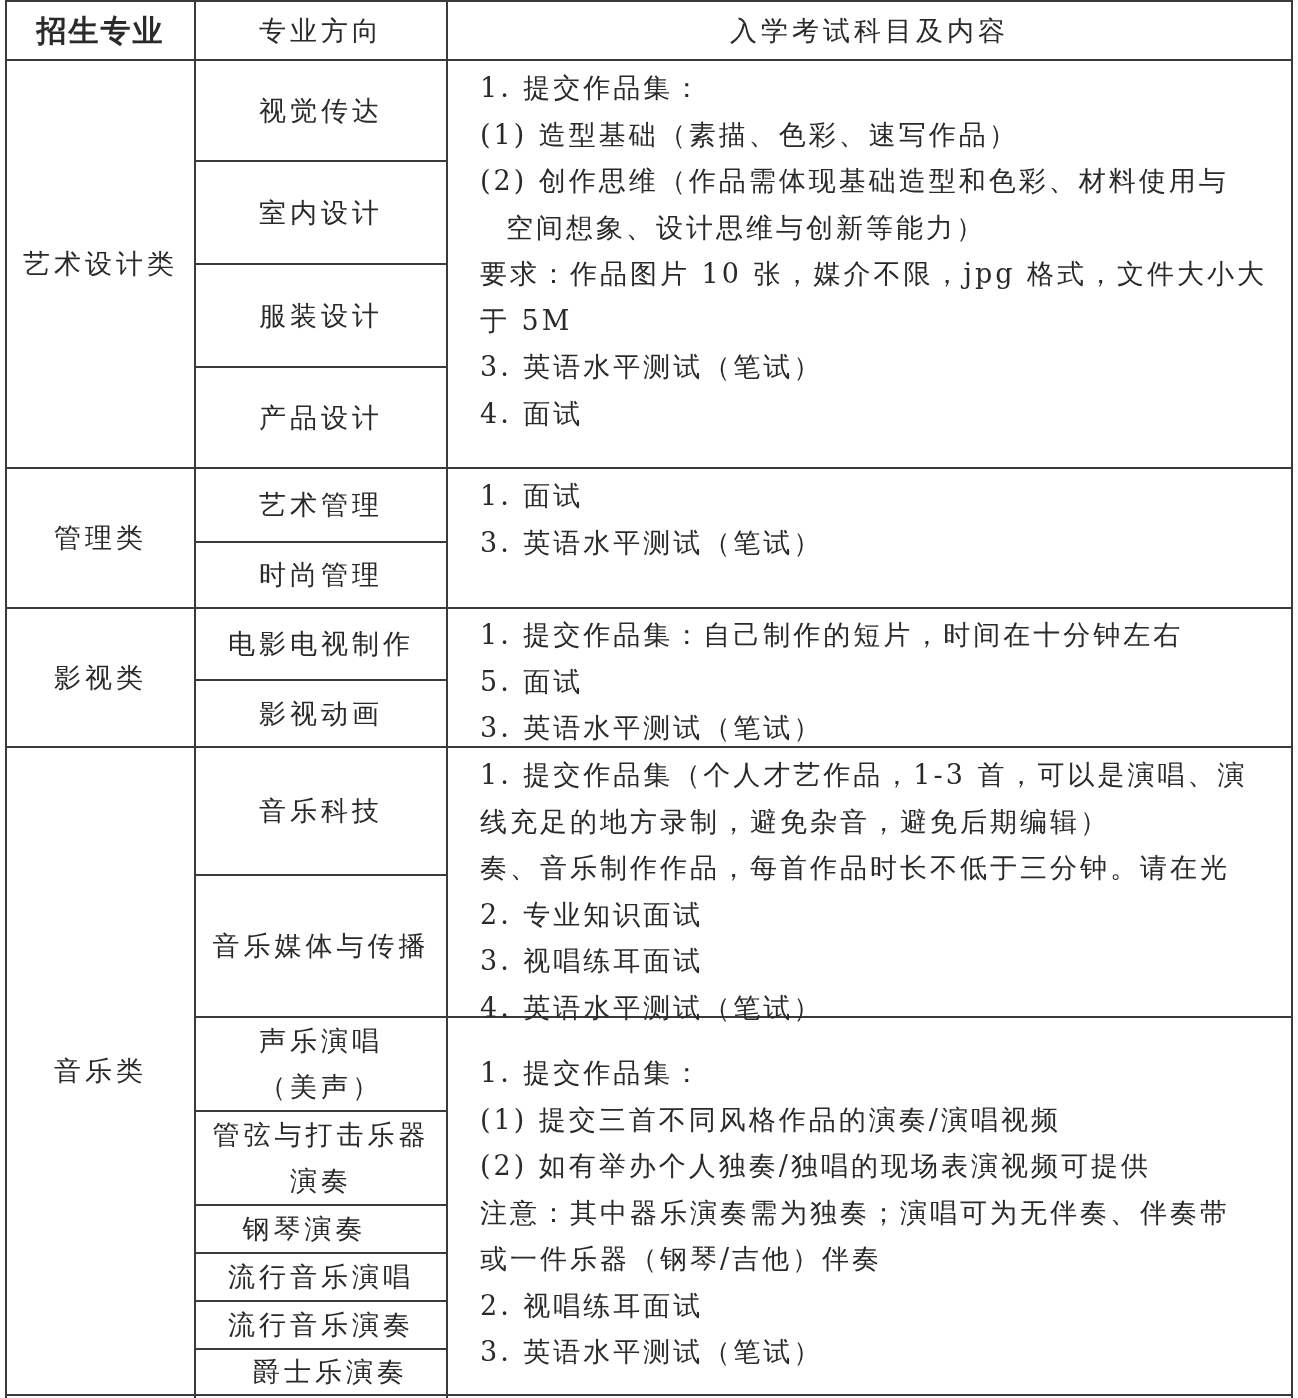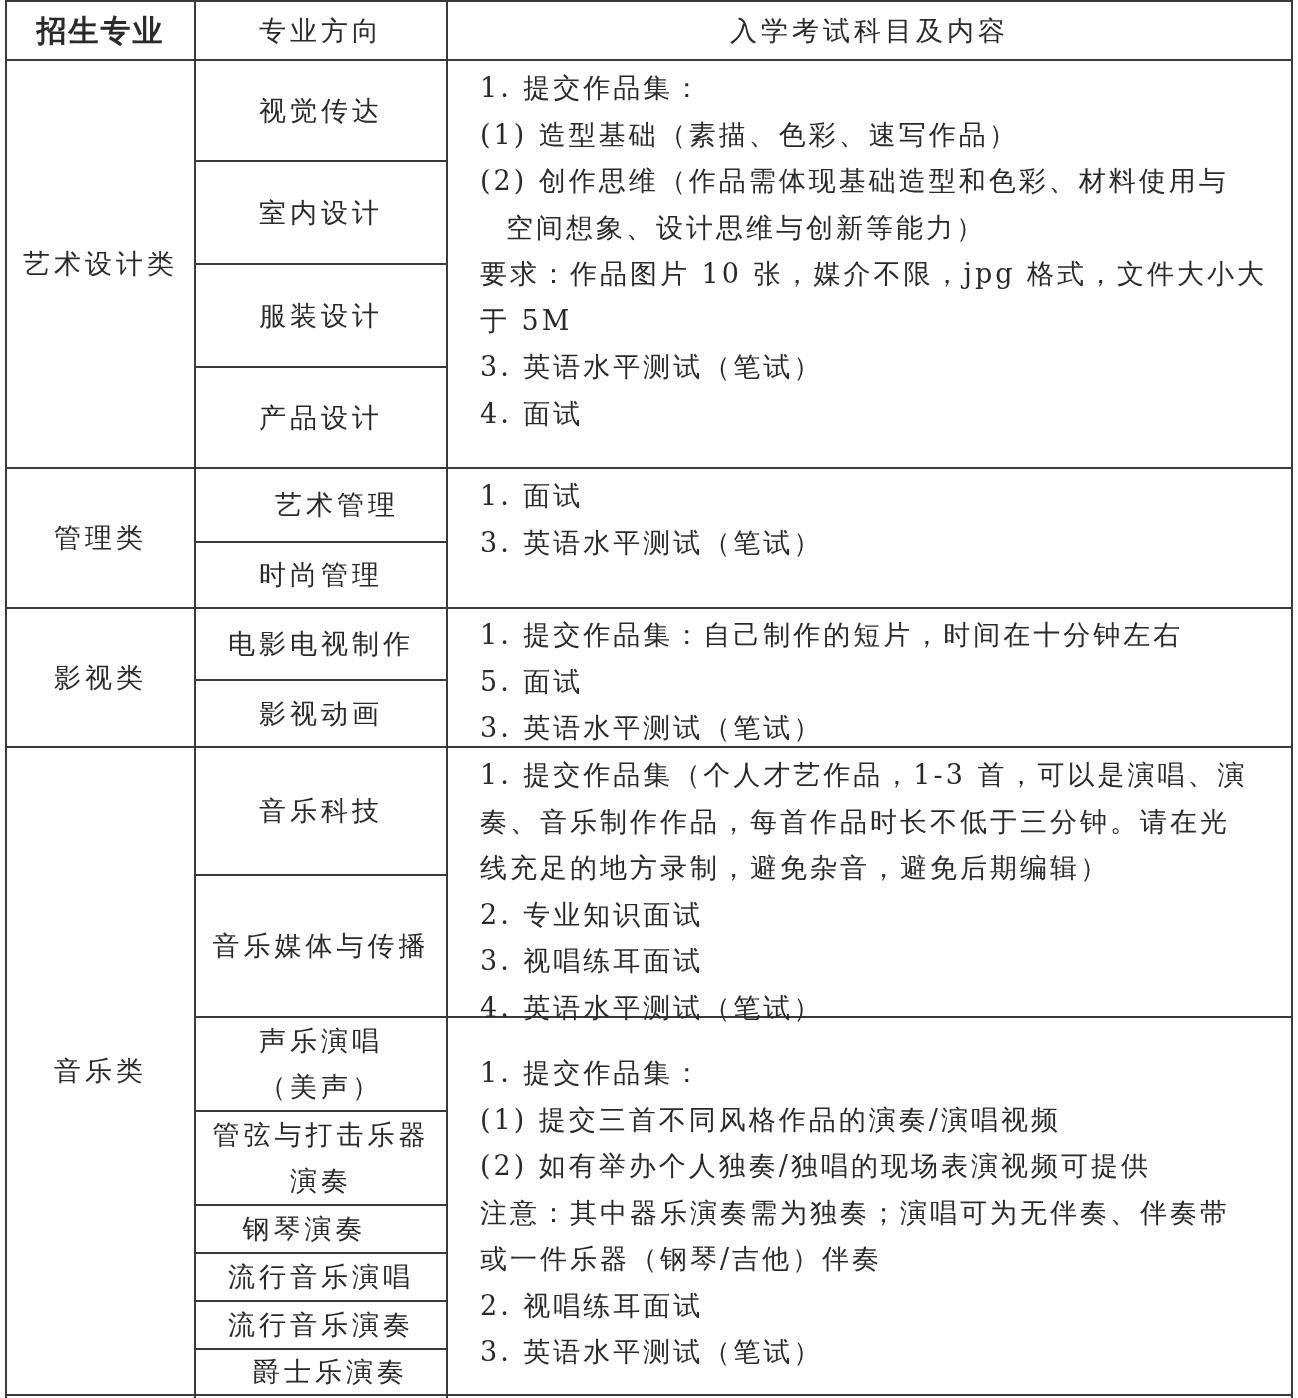--- a/index.html
+++ b/index.html
@@ -59,21 +59,21 @@
   <div class="cell" style="left:7px;top:61px;width:187px;height:406px;">艺术设计类</div>
   <div class="cell" style="left:7px;top:469px;width:187px;height:138px;">管理类</div>
   <div class="cell" style="left:7px;top:609px;width:187px;height:137px;">影视类</div>
   <div class="cell" style="left:7px;top:748px;width:187px;height:646px;">音乐类</div>
 
   <div class="cell" style="left:196px;top:61px;width:250px;height:99px;">视觉传达</div>
   <div class="cell" style="left:196px;top:162px;width:250px;height:101px;">室内设计</div>
   <div class="cell" style="left:196px;top:265px;width:250px;height:101px;">服装设计</div>
   <div class="cell" style="left:196px;top:368px;width:250px;height:99px;">产品设计</div>
 
-  <div class="cell" style="left:196px;top:469px;width:250px;height:72px;padding-left:16px;">艺术管理</div>
+  <div class="cell" style="left:196px;top:469px;width:250px;height:72px;">艺术管理</div>
   <div class="cell" style="left:196px;top:543px;width:250px;height:64px;">时尚管理</div>
 
   <div class="cell" style="left:196px;top:609px;width:250px;height:70px;">电影电视制作</div>
   <div class="cell" style="left:196px;top:681px;width:250px;height:65px;">影视动画</div>
 
   <div class="cell" style="left:196px;top:748px;width:250px;height:126px;">音乐科技</div>
   <div class="cell" style="left:196px;top:876px;width:250px;height:140px;">音乐媒体与传播</div>
   <div class="cell" style="left:196px;top:1018px;width:250px;height:92px;flex-direction:column;">
     <span>声乐演唱</span>
     <span>（美声）</span>
@@ -101,22 +101,22 @@
     <p>1. 面试</p>
     <p>3. 英语水平测试（笔试）</p>
   </div>
   <div class="content" style="top:612px;">
     <p>1. 提交作品集：自己制作的短片，时间在十分钟左右</p>
     <p>5. 面试</p>
     <p>3. 英语水平测试（笔试）</p>
   </div>
   <div class="content" style="top:752px;">
     <p>1. 提交作品集（个人才艺作品，1-3 首，可以是演唱、演</p>
+    <p>线充足的地方录制，避免杂音，避免后期编辑）</p>
     <p>奏、音乐制作作品，每首作品时长不低于三分钟。请在光</p>
-    <p>线充足的地方录制，避免杂音，避免后期编辑）</p>
     <p>2. 专业知识面试</p>
     <p>3. 视唱练耳面试</p>
     <p>4. 英语水平测试（笔试）</p>
   </div>
   <div class="content" style="top:1050px;">
     <p>1. 提交作品集：</p>
     <p>(1) 提交三首不同风格作品的演奏/演唱视频</p>
     <p>(2) 如有举办个人独奏/独唱的现场表演视频可提供</p>
     <p>注意：其中器乐演奏需为独奏；演唱可为无伴奏、伴奏带</p>
     <p>或一件乐器（钢琴/吉他）伴奏</p>

